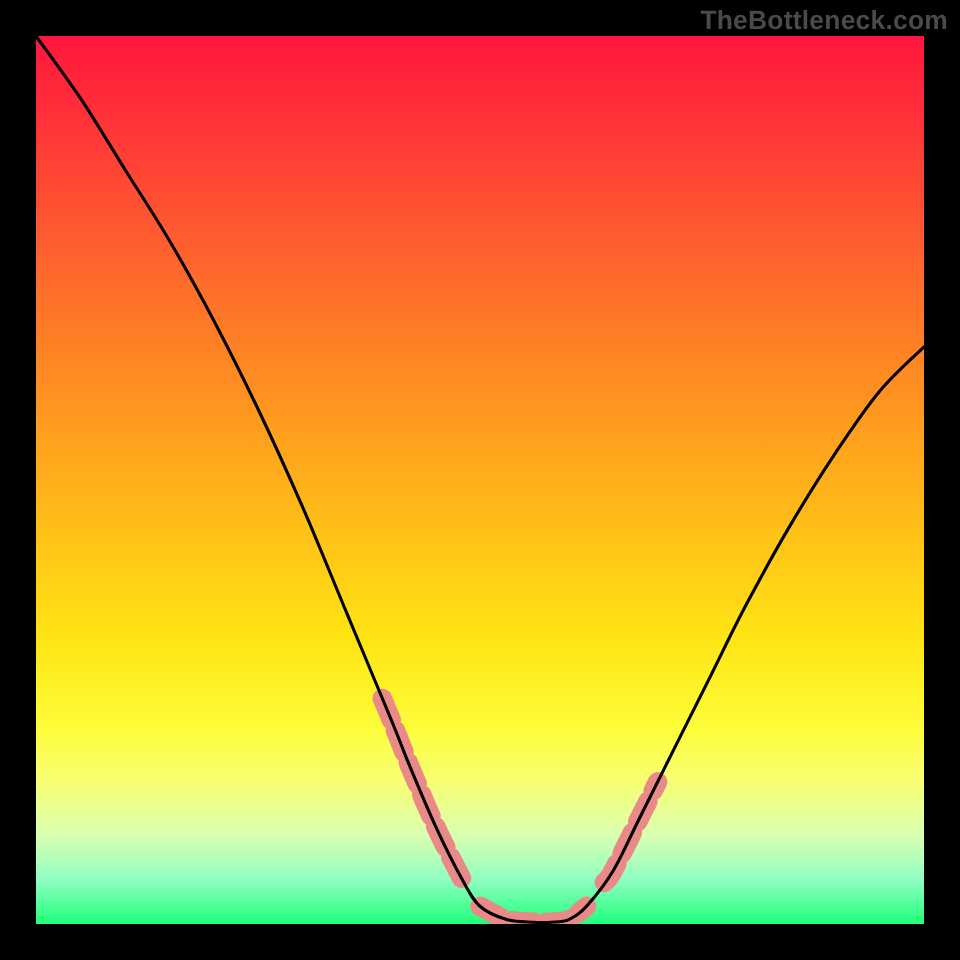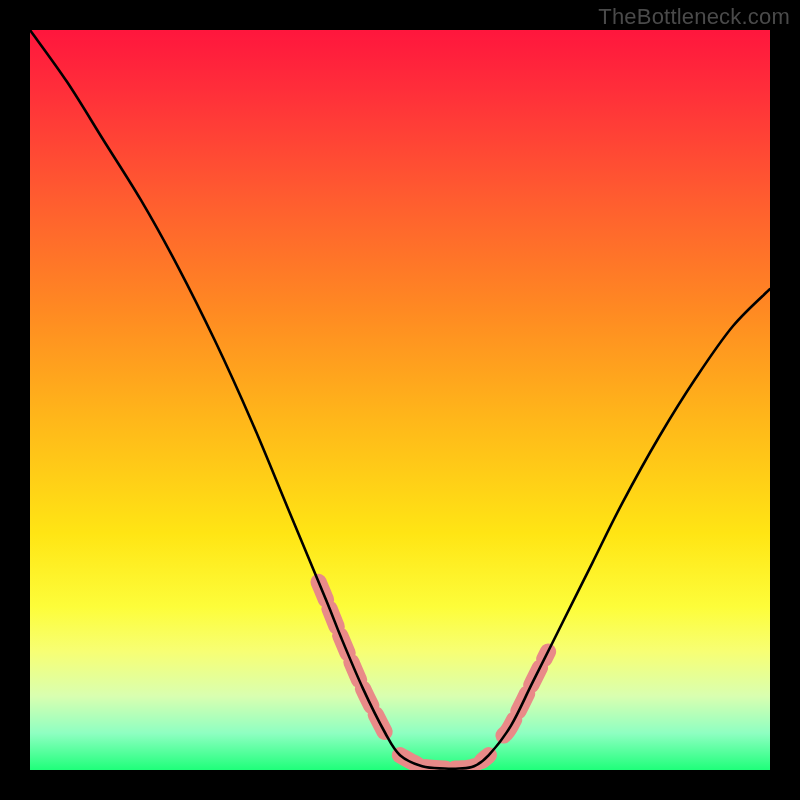--- a/index.html
+++ b/index.html
@@ -9,21 +9,21 @@
     width: 800px;
     height: 800px;
     background: #000;
   }
   .watermark {
     position: absolute;
     top: 4px;
     right: 10px;
     font-family: Arial, Helvetica, sans-serif;
     font-size: 22px;
-    font-weight: 400;
+    font-weight: 700;
     color: #4a4a4a;
     letter-spacing: 0.2px;
     z-index: 10;
   }
   .plot-area {
     position: absolute;
     left: 30px;
     top: 30px;
     width: 740px;
     height: 740px;

